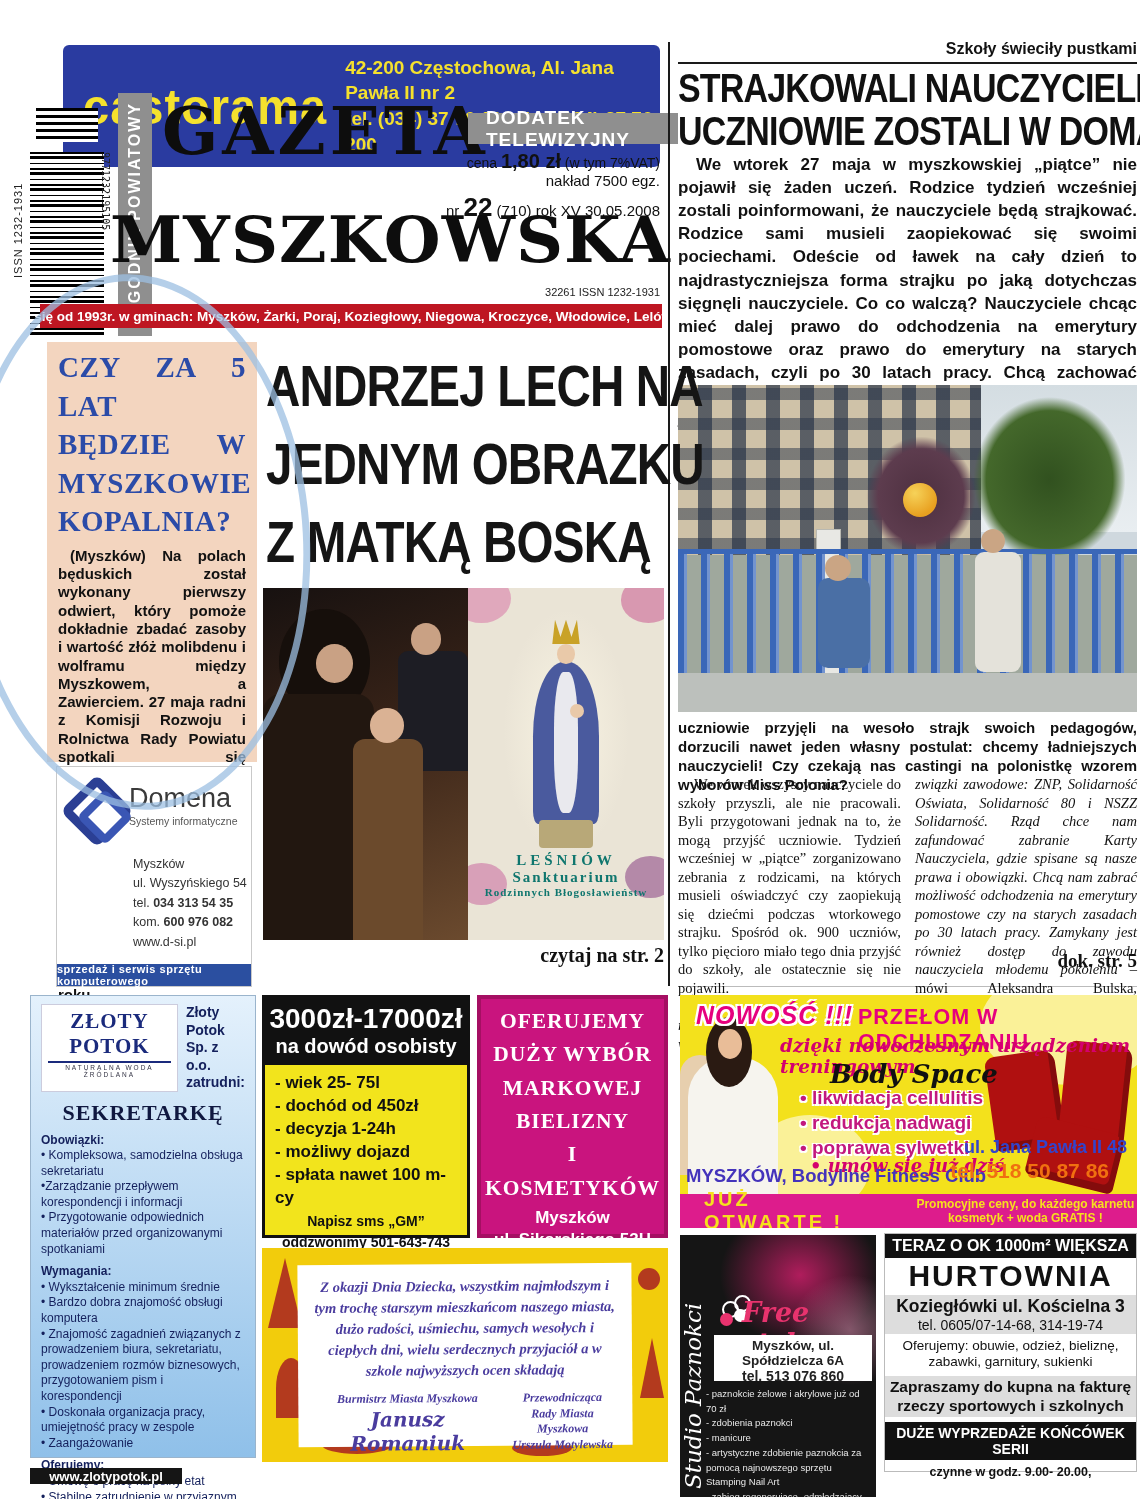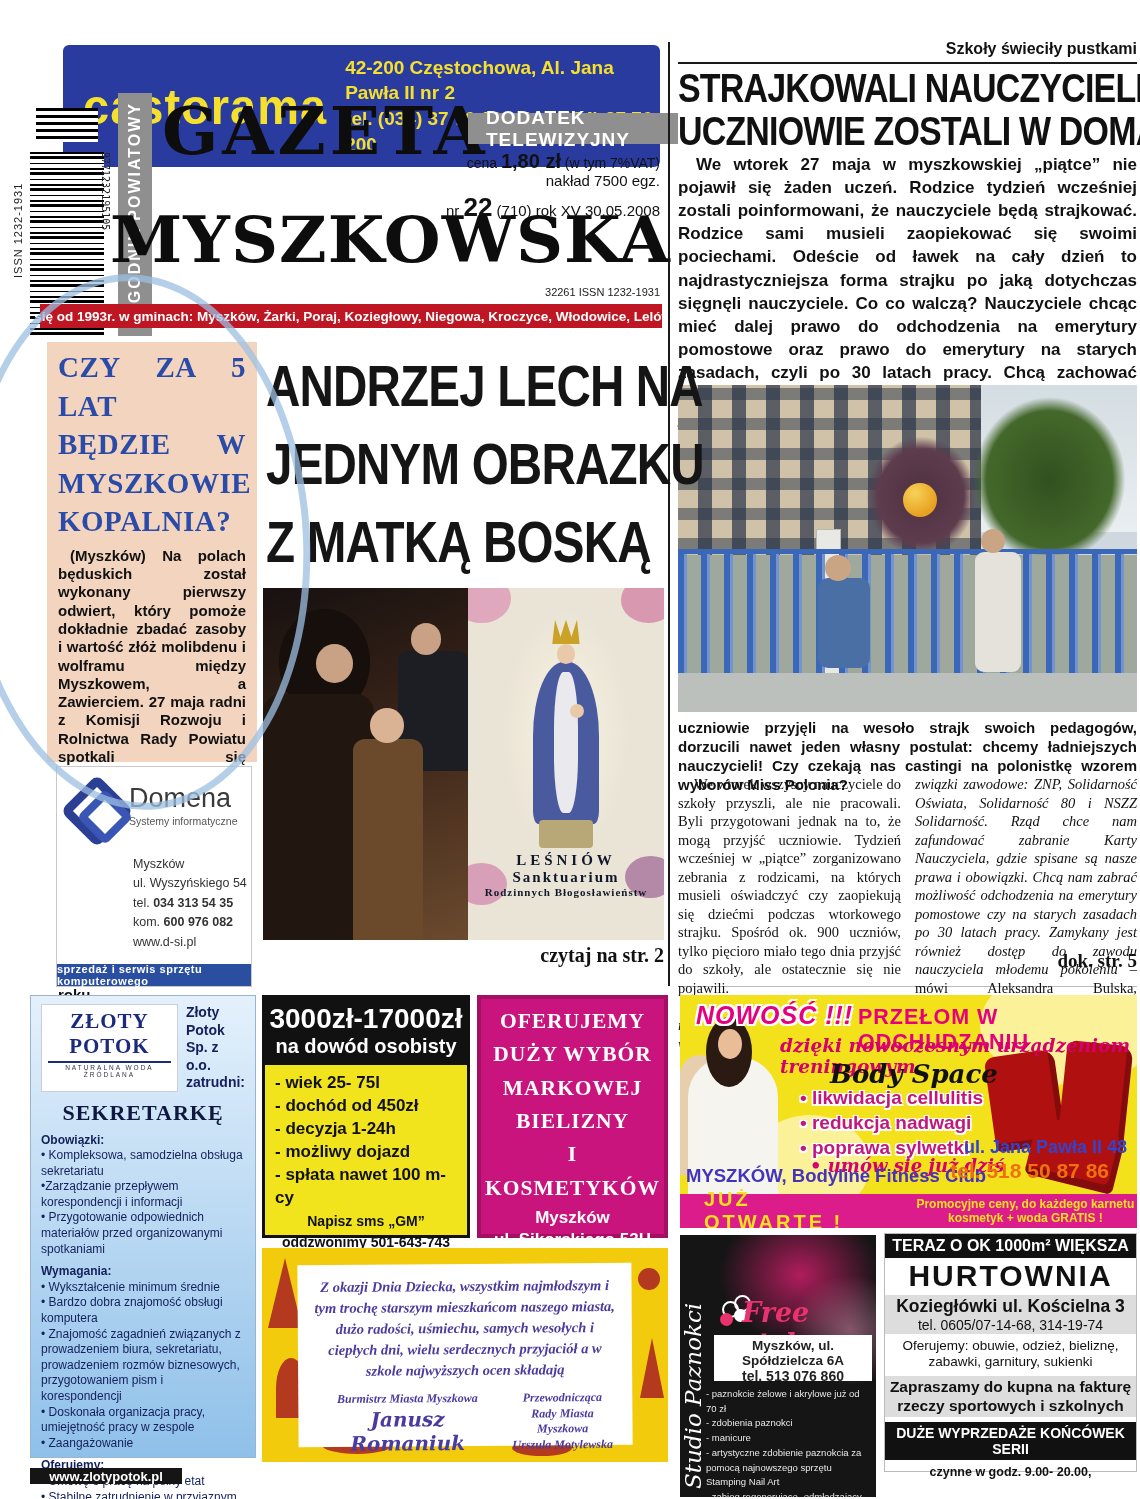--- a/index.html
+++ b/index.html
@@ -107,21 +107,21 @@
   .cm-suit{left:66%;top:18%;width:34%;height:34%;border-radius:10px 10px 0 0;background:#1d1d24;}
   .holycard{left:468px;top:588px;width:196px;height:352px;overflow:hidden;background:#eae4d6;}
   .rose{border-radius:50%;}
   .aura{left:18%;top:6%;width:64%;height:70%;background:radial-gradient(closest-side,#f8f3e2,transparent);}
   .crown{left:43%;top:9%;width:14%;height:7%;background:#c9a227;clip-path:polygon(0 100%,10% 0,30% 70%,50% 0,70% 70%,90% 0,100% 100%);}
   .mface{left:45.5%;top:16%;width:9%;height:5.5%;border-radius:50%;background:#e9c9a9;}
   .robe{left:33%;top:21%;width:34%;height:46%;border-radius:46% 46% 8% 8%;background:#4a5a9e;}
   .robe-in{left:44%;top:24%;width:12%;height:40%;border-radius:40%;background:#e9e9ee;}
   .child-f{left:52%;top:33%;width:7%;height:4%;border-radius:50%;background:#e9c9a9;}
   .pedestal{left:36%;top:66%;width:28%;height:8%;background:#b8a878;border-radius:4px;}
-  .hc-text{left:0;top:75%;width:100%;text-align:center;color:#0f172a;
+  .hc-text{left:0;top:75%;width:100%;text-align:center;color:#0f766e;
            font-family:"Liberation Serif",serif;font-weight:bold;}
   .hc1{font-size:15px;letter-spacing:4px;} .hc2{font-size:15px;letter-spacing:2px;} .hc3{font-size:11px;letter-spacing:1px;}
   .czytaj{left:440px;top:944px;width:224px;font-size:20px;font-weight:bold;
           font-family:"Liberation Serif",serif;text-align:right;}
 
   
   .domena{left:56px;top:766px;width:194px;height:219px;background:#fff;border:1px solid #c9c9c9;z-index:2;}
   .dlogo{left:10px;top:14px;width:56px;height:56px;}
   .dlogo .d1{position:absolute;left:4px;top:4px;width:34px;height:34px;border:9px solid #2B3F94;
              border-radius:8px;transform:rotate(45deg);}

